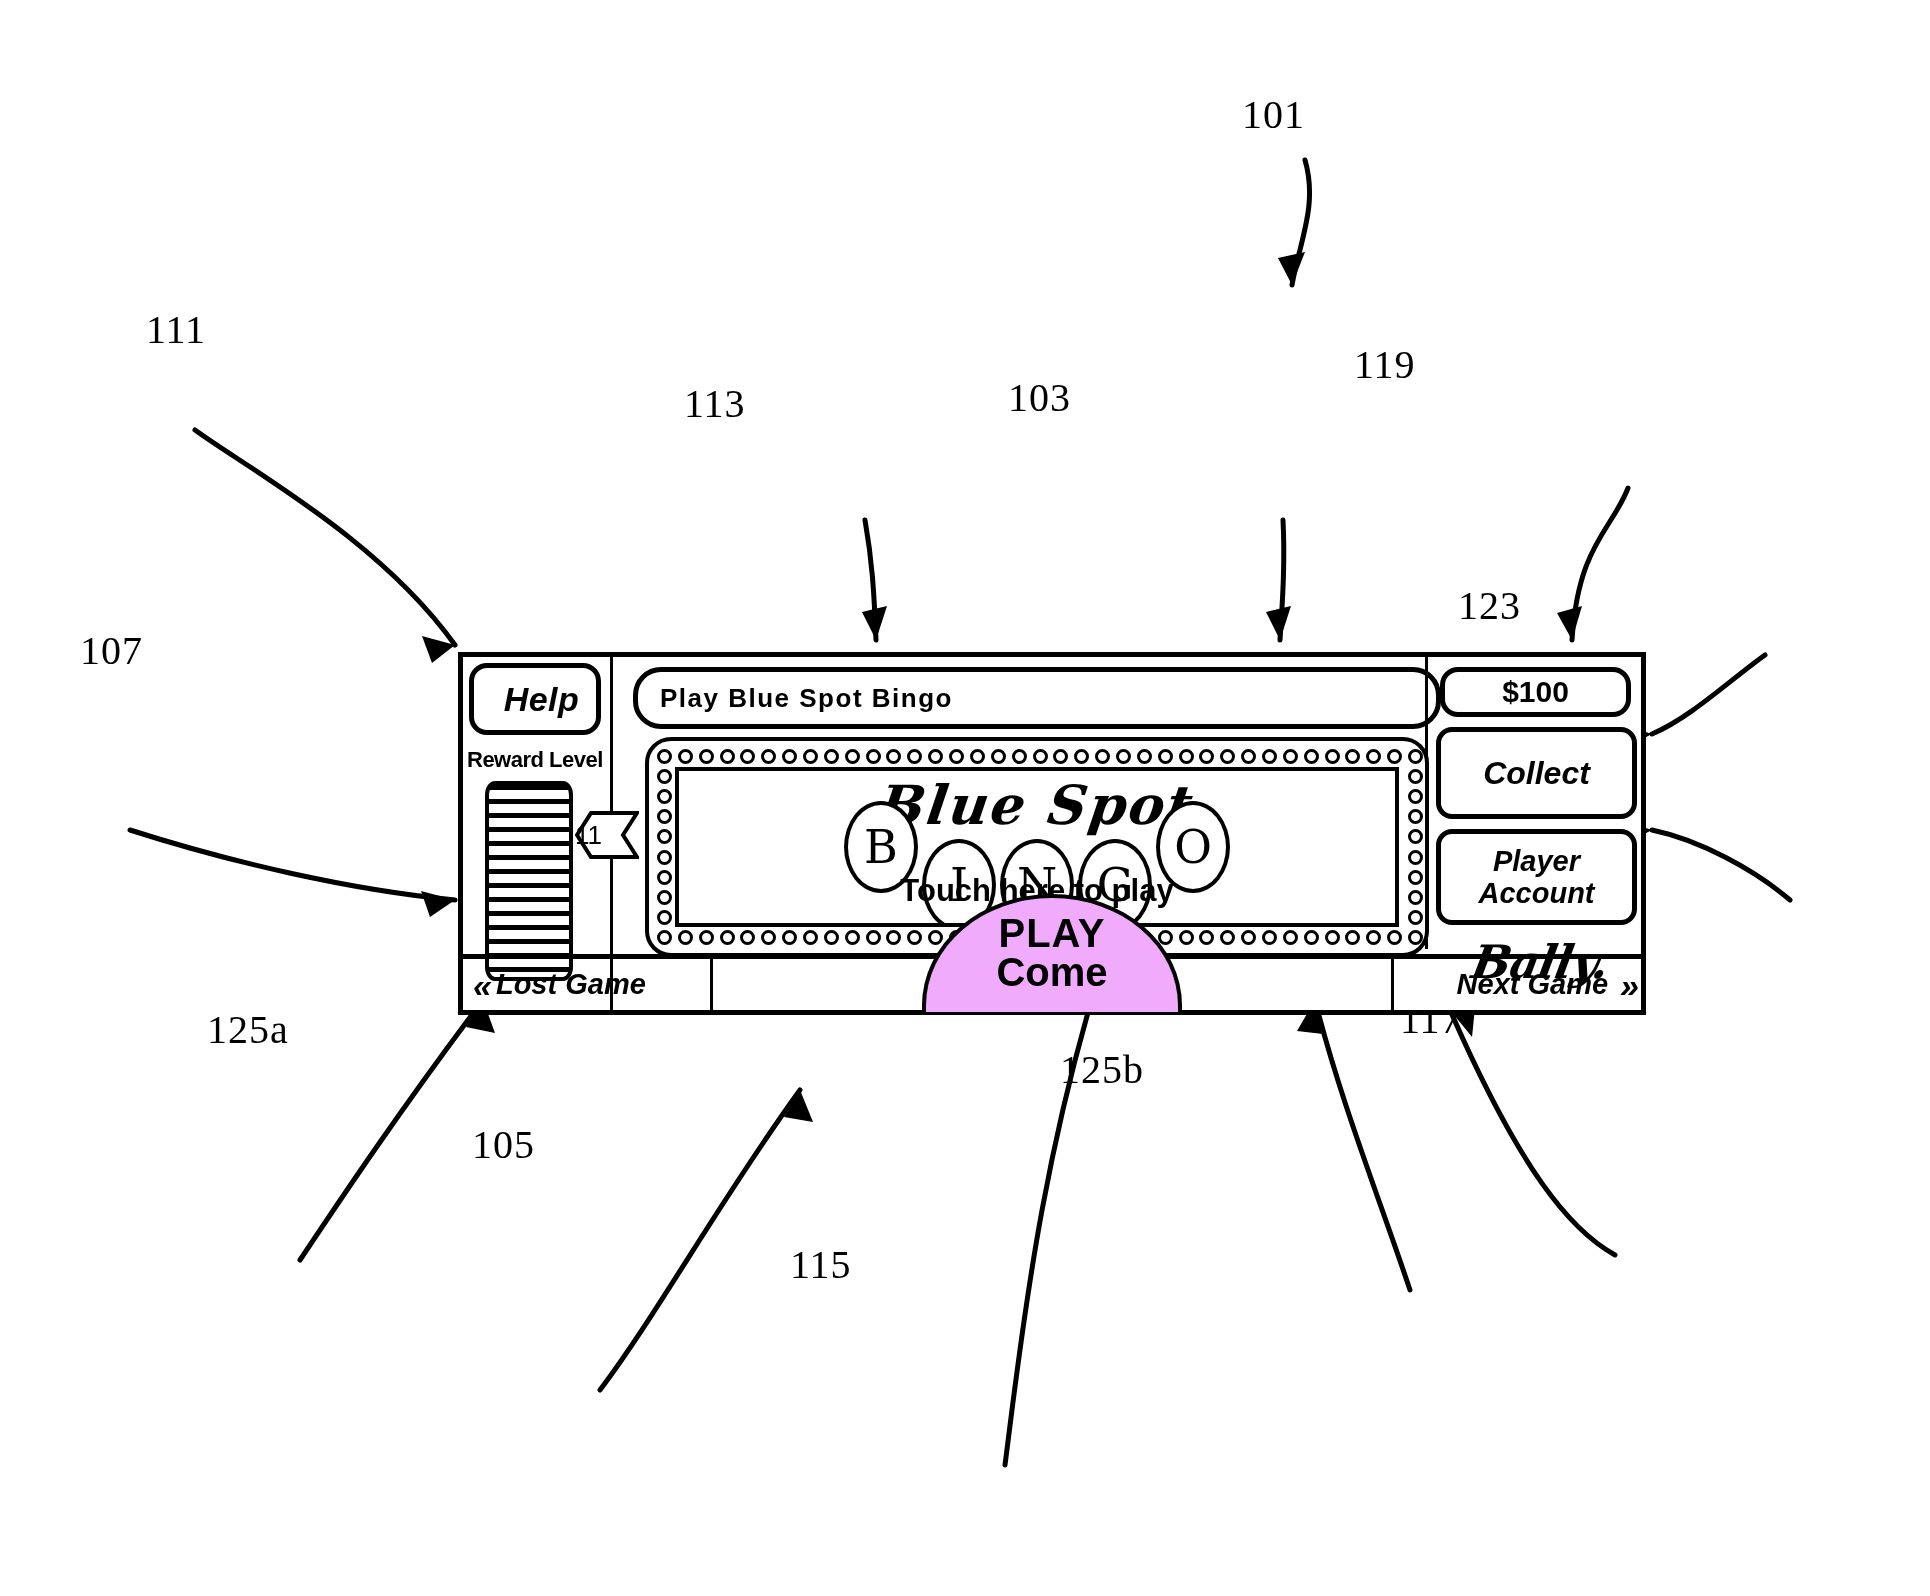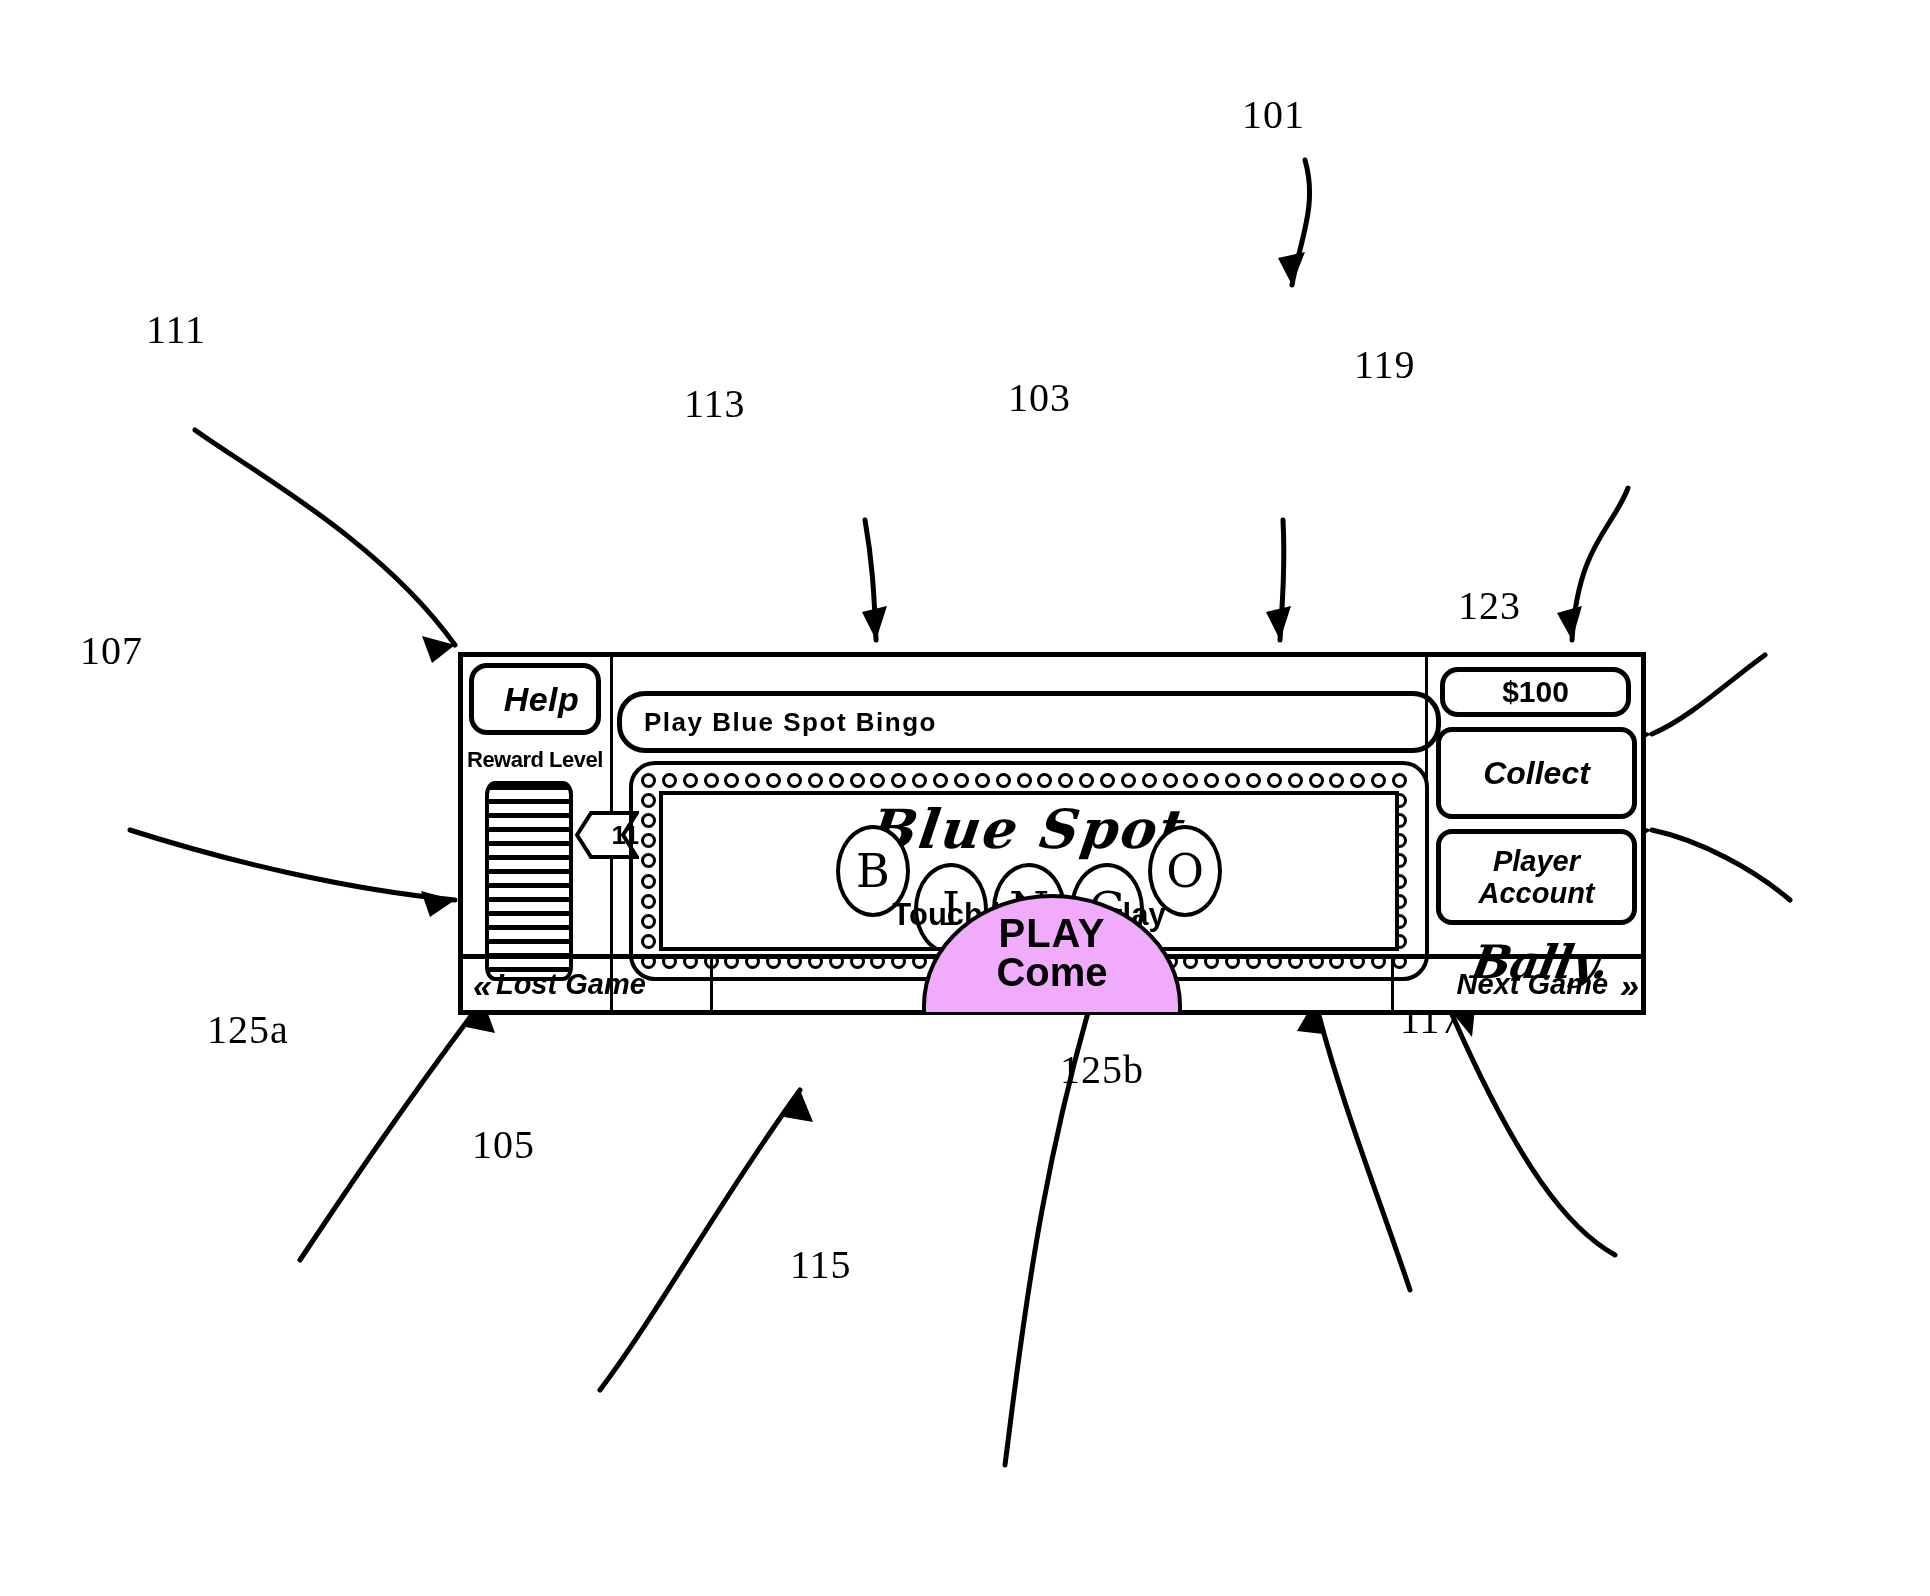--- a/index.html
+++ b/index.html
@@ -90,34 +90,33 @@
       repeating-linear-gradient(
         to bottom,
         #000 0px, #000 5px,
         #fff 5px, #fff 14px
       );
   }
   .level-banner {
     position: absolute;
     left: 112px; top: 150px;
     width: 64px; height: 56px;
-    display: flex; align-items: center; justify-content: flex-end;
-    font-weight: bold;
+    display: flex; align-items: center; justify-content: flex-start;
+    font-weight: normal;
     font-size: 26px;
   }
   .level-banner svg { position: absolute; left: 0; top: 0; }
   .level-banner span { position: relative; z-index: 2; }
 
   
   .center-col {
     position: absolute;
-    left: 140px; top: 0;
+    left: 156px; top: 0;
     right: 188px;
     height: 292px;
-    margin-top: 24px;
   }
   .msg-bar {
     position: absolute;
     left: 14px; top: 10px;
     right: 12px;
     height: 62px;
     border: 5px solid #000;
     border-radius: 28px;
     box-sizing: border-box;
     display: flex;

